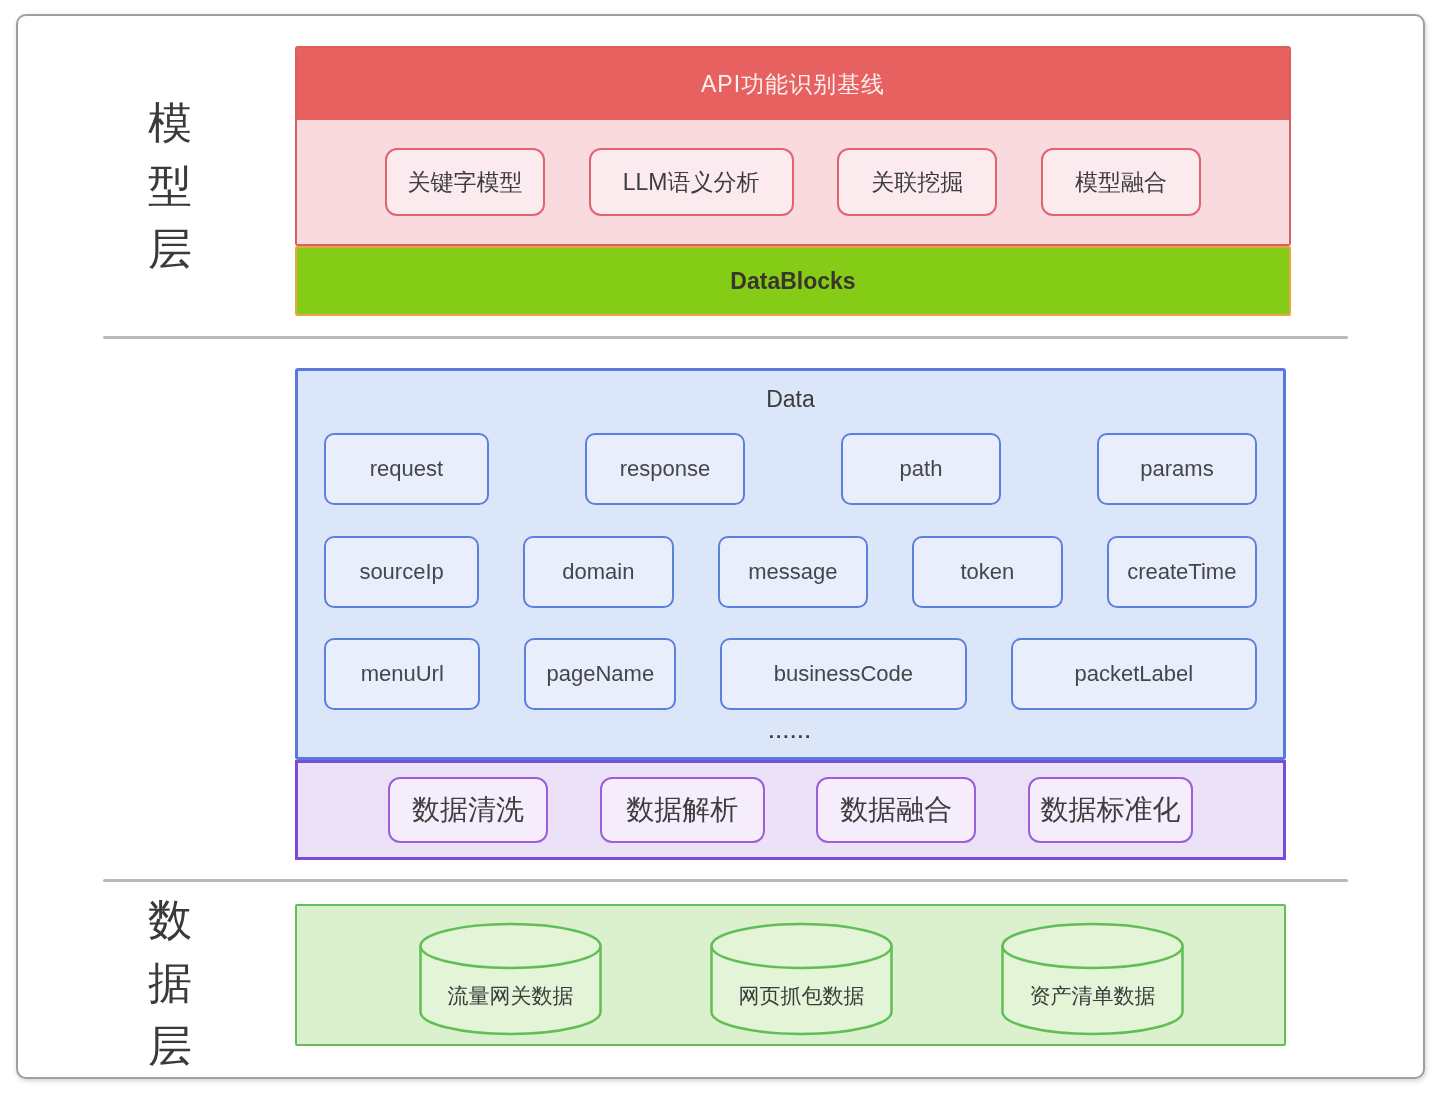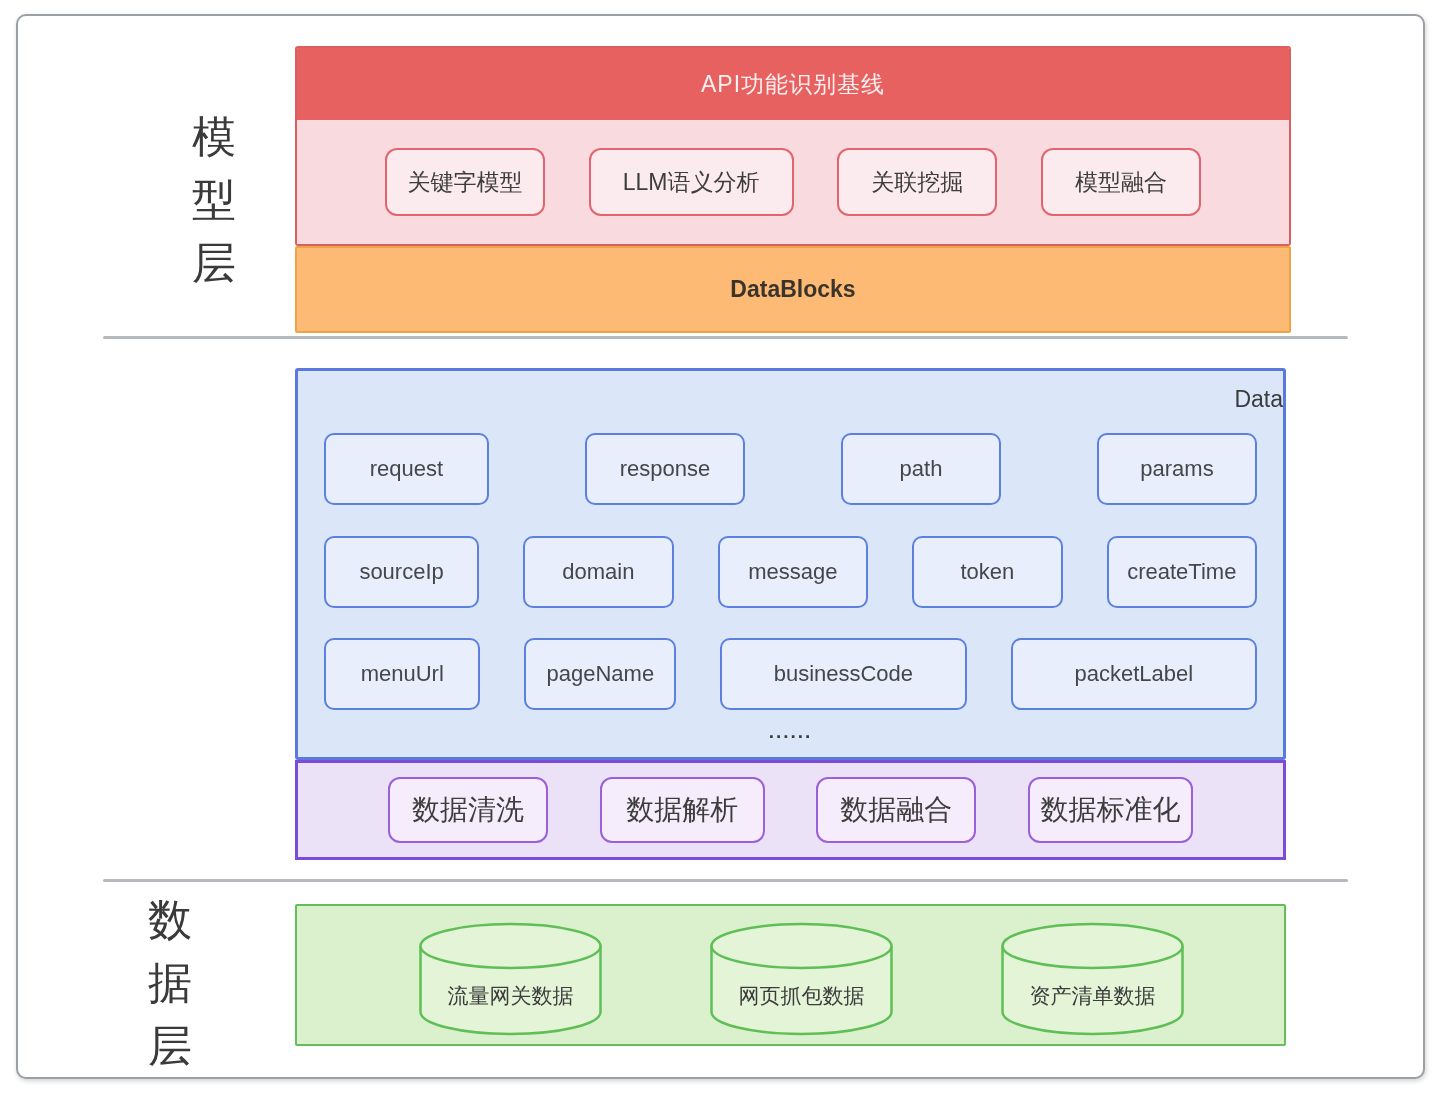--- a/index.html
+++ b/index.html
@@ -11,21 +11,21 @@
   .card {
     position:absolute; left:16px; top:14px; width:1409px; height:1065px;
     background:#ffffff; border:2px solid #9aa0a6; border-radius:10px;
     box-shadow:1px 2px 5px rgba(0,0,0,0.18);
   }
   
   .layer-label {
     position:absolute; left:128px; width:48px; font-size:44px; color:#3a3a3a;
     line-height:63px; word-break:break-all; text-align:center; font-weight:400;
   }
-  .label-model { top:89px;margin-left:44px; }
+  .label-model { top:75px; }
   .label-processing { top:359px; }
   .label-data { top:872px; }
 
   
   .model-main {
     position:absolute; left:277px; top:30px; width:996px; height:200px;
     border:2px solid #dc5f5f; border-radius:3px; overflow:hidden;
   }
   .model-header {
     height:72px; background:#e86161; display:flex; align-items:center;
@@ -34,40 +34,40 @@
   .model-body {
     height:124px; background:#f9dade; display:flex; align-items:center;
     justify-content:space-between; padding:0 88px;
   }
   .model-box {
     height:68px; background:#fcebee; border:2px solid #e2646e; border-radius:12px;
     display:flex; align-items:center; justify-content:center;
     font-size:23px; color:#3d3d3d;
   }
   .datablocks {
-    position:absolute; left:277px; top:230px; width:996px; height:87px;
-    background:#fdba74; border:2px solid #efa347; border-radius:2px;
+    position:absolute; left:277px; top:230px; width:996px; height:70px;
+    background:#84cc16; border:2px solid #efa347; border-radius:2px;
     display:flex; align-items:center; justify-content:center;
     font-size:23px; font-weight:bold; color:#3a342b;
   }
 
   .divider {
     position:absolute; left:85px; width:1245px; height:3px;
     background:#b6b9bd; border-radius:3px;
   }
   .divider-1 { top:320px; }
   .divider-2 { top:863px; }
 
   
   .data-group {
     position:absolute; left:277px; top:352px; width:991px; height:392px;
     background:#dce6f9; border:3px solid #5b79dd; border-radius:3px;
   }
   .data-title {
-    text-align:right; margin-top:15px; font-size:23px; color:#3b3b3b; font-weight:500;
+    text-align:center; margin-top:15px; font-size:23px; color:#3b3b3b; font-weight:500;
   }
   .field-row { display:flex; justify-content:space-between; padding:0 26px;gap:44px; }
   .row-1 { margin-top:20px; }
   .row-2 { margin-top:31px; }
   .row-3 { margin-top:30px; }
   .field-box {
     height:72px; background:#e8eefc; border:2px solid #5b80dd; border-radius:10px;
     display:flex; align-items:center; justify-content:center;
     font-size:22px; color:#46464a;
   }

